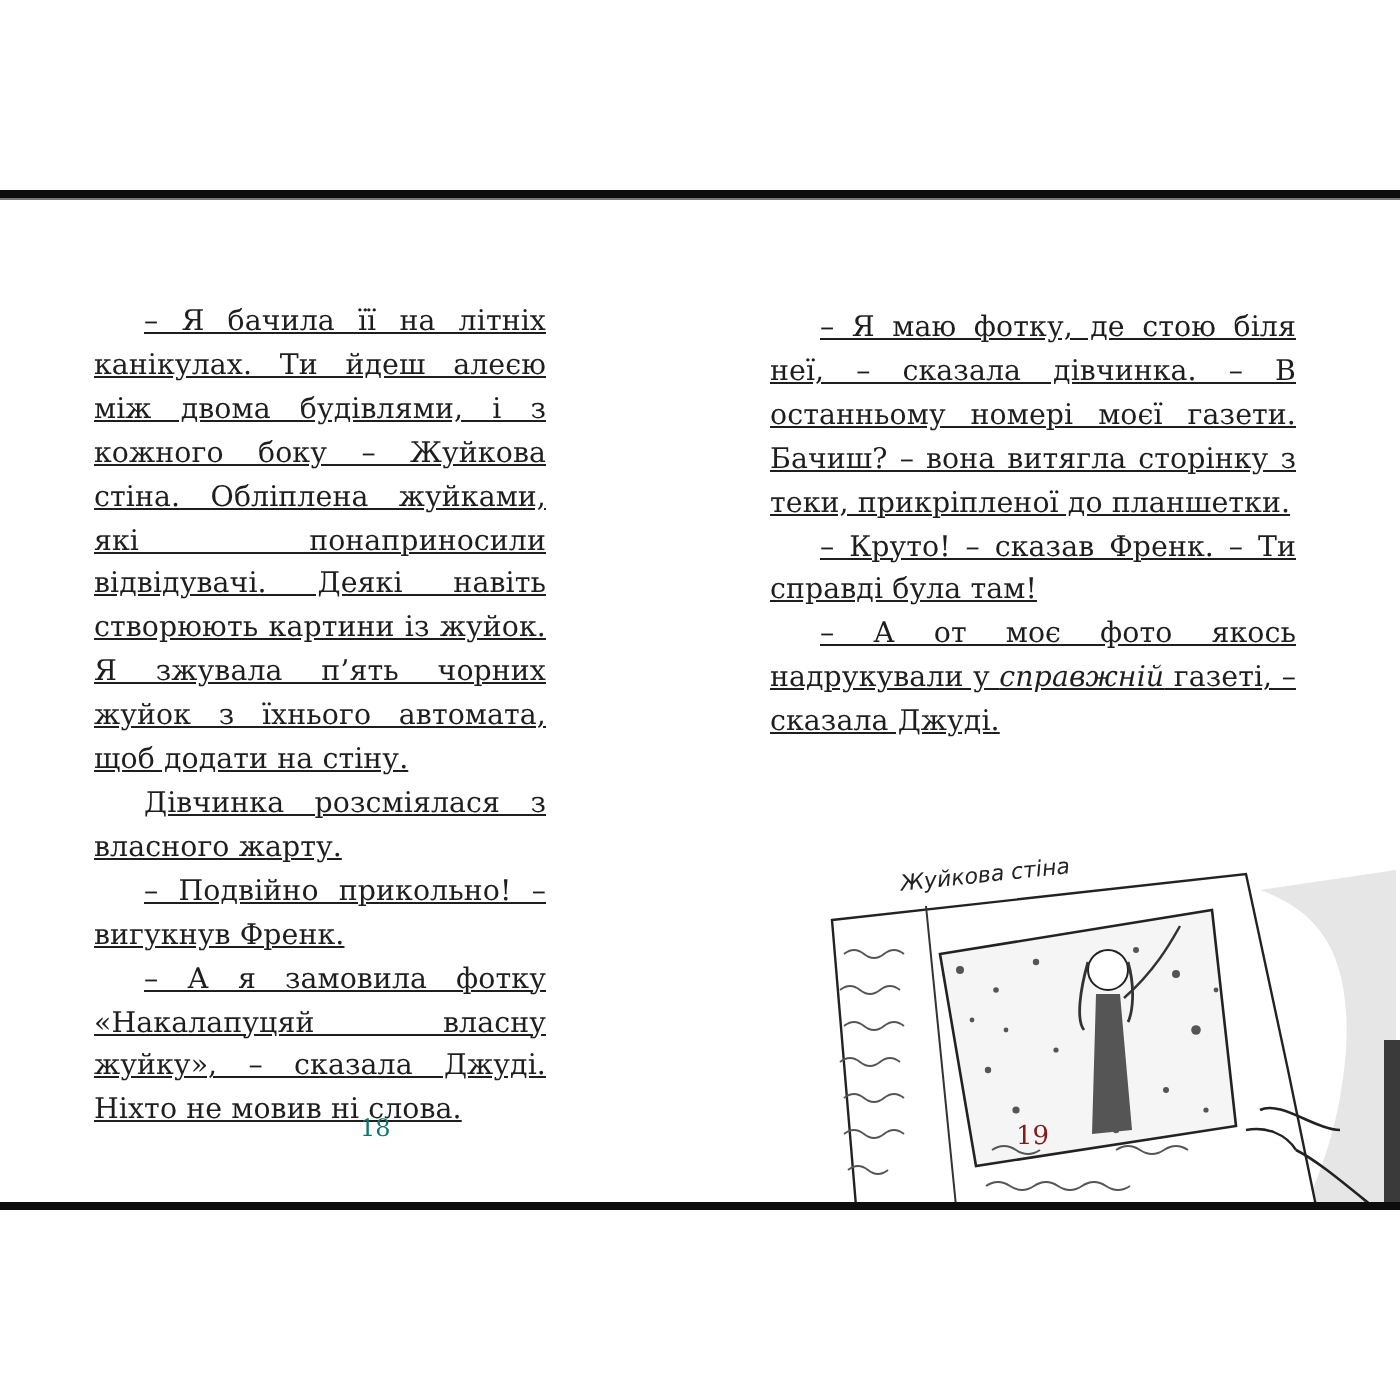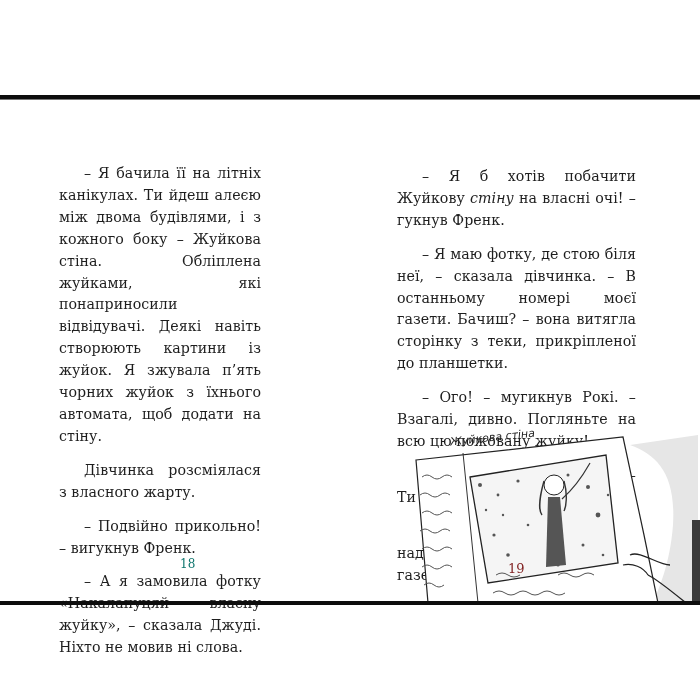--- a/index.html
+++ b/index.html
@@ -6,21 +6,21 @@
   body{width:700px;height:700px;position:relative;overflow:hidden;font-family:"DejaVu Serif","Liberation Serif",serif;color:#1e1e1e;}
   .spread{position:absolute;left:0;top:0;width:700px;height:700px;background:#fff;}
   .top-rule{position:absolute;left:0;top:95px;width:700px;height:4px;background:#0d0d0d;border-bottom:1px solid #777;}
   .bottom-rule{position:absolute;left:0;top:601px;width:700px;height:4px;background:#0d0d0d;}
   .page{position:absolute;top:0;height:700px;}
   .page-left{left:0;width:350px;}
   .page-right{left:350px;width:350px;}
   .text-block{position:absolute;font-size:14.2px;line-height:21.9px;text-align:justify;letter-spacing:0.05px;}
   .page-left .text-block{left:47px;top:151px;width:226px;}
   .page-right .text-block{left:35px;top:154px;width:263px;}
-  .para{margin:12px;text-indent:25px;}
+  .para{margin:0;text-indent:25px;text-decoration:underline;}
   .para .it{font-style:italic;}
   .page-num{position:absolute;font-size:12px;color:#0f766e;}
   .page-left .page-num{left:180px;top:557px;}
   .illus{position:absolute;left:408px;top:415px;width:292px;height:188px;}
   .illus .pgnum{position:absolute;left:100px;top:146px;font-size:13px;color:#7f1d1d;}
   .illus .caption{position:absolute;left:42px;top:16px;font-size:11px;font-style:italic;transform:rotate(-6deg);font-family:"DejaVu Sans",sans-serif;color:#222;}
   .edge-tab{position:absolute;left:692px;top:520px;width:8px;height:85px;background:#3a3a3a;}
 </style>
 </head>
 <body>
@@ -33,23 +33,21 @@
         <p class="para"><span>– Я бачила її на літніх канікулах. Ти йдеш алеєю між двома будівлями, і з кожного боку – Жуйкова стіна. Обліплена жуйками, які понаприносили відвідувачі. Деякі навіть створюють картини із жуйок. Я зжувала п’ять чорних жуйок з їхнього автомата, щоб додати на стіну.</span></p>
         <p class="para"><span>Дівчинка розсміялася з власного жарту.</span></p>
         <p class="para"><span>– Подвійно прикольно! – вигукнув Френк.</span></p>
         <p class="para"><span>– А я замовила фотку «Накалапуцяй власну жуйку», – сказала Джуді. Ніхто не мовив ні слова.</span></p>
       </div>
     <div class="page-num">18</div>
   </div>
 
   <div class="page page-right">
     <div class="text-block">
-        <p class="para"><span>– Я б хотів побачити Жуйкову </span><span class="it">стіну</span><span> на власні очі! – гукнув Френк.</span></p>
         <p class="para"><span>– Я маю фотку, де стою біля неї, – сказала дівчинка. – В останньому номері моєї газети. Бачиш? – вона витягла сторінку з теки, прикріпленої до планшетки.</span></p>
-        <p class="para"><span>– Ого! – мугикнув Рокі. – Взагалі, дивно. Погляньте на всю цю пожовану жуйку!</span></p>
         <p class="para"><span>– Круто! – сказав Френк. – Ти справді була там!</span></p>
         <p class="para"><span>– А от моє фото якось надрукували у </span><span class="it">справжній</span><span> газеті, – сказала Джуді.</span></p>
       </div>
   </div>
 
   <div class="illus">
     <svg width="292" height="188" viewBox="0 0 292 188">
 
       <path d="M222 30 C250 40,268 60,265 110 C262 150,250 175,245 188 L290 188 L290 20 Z" fill="#e6e6e6"></path>
 

